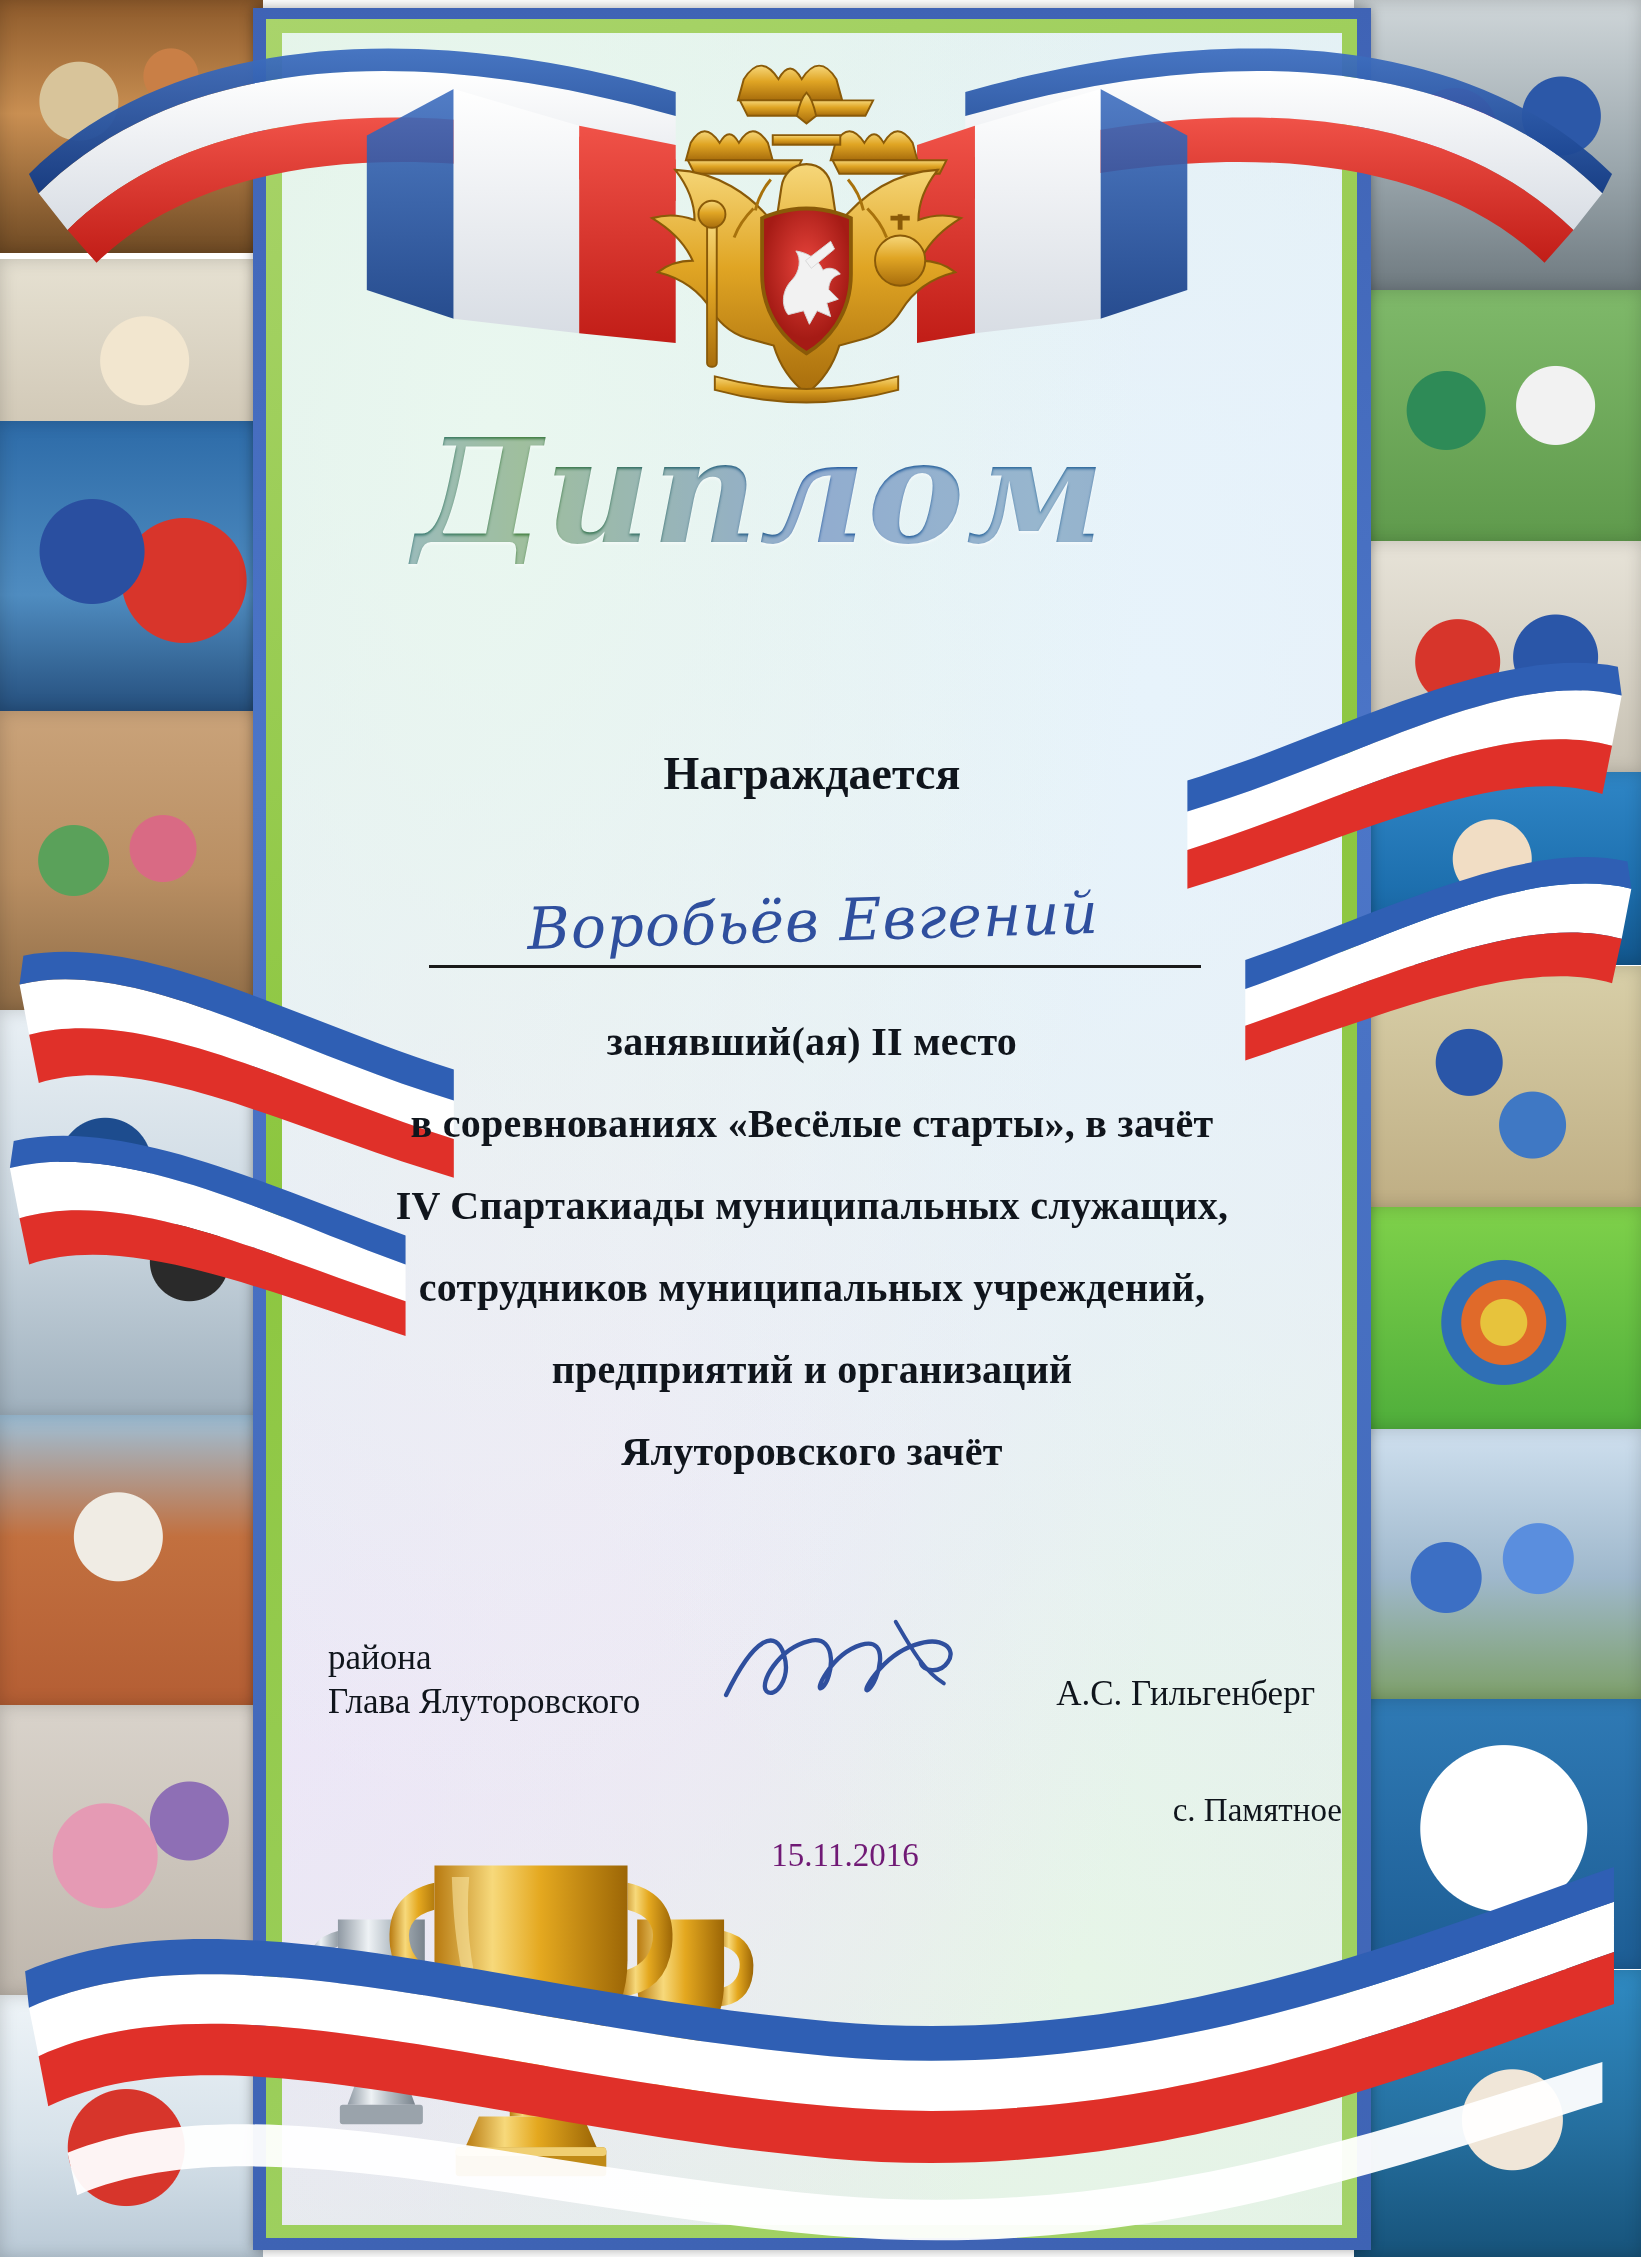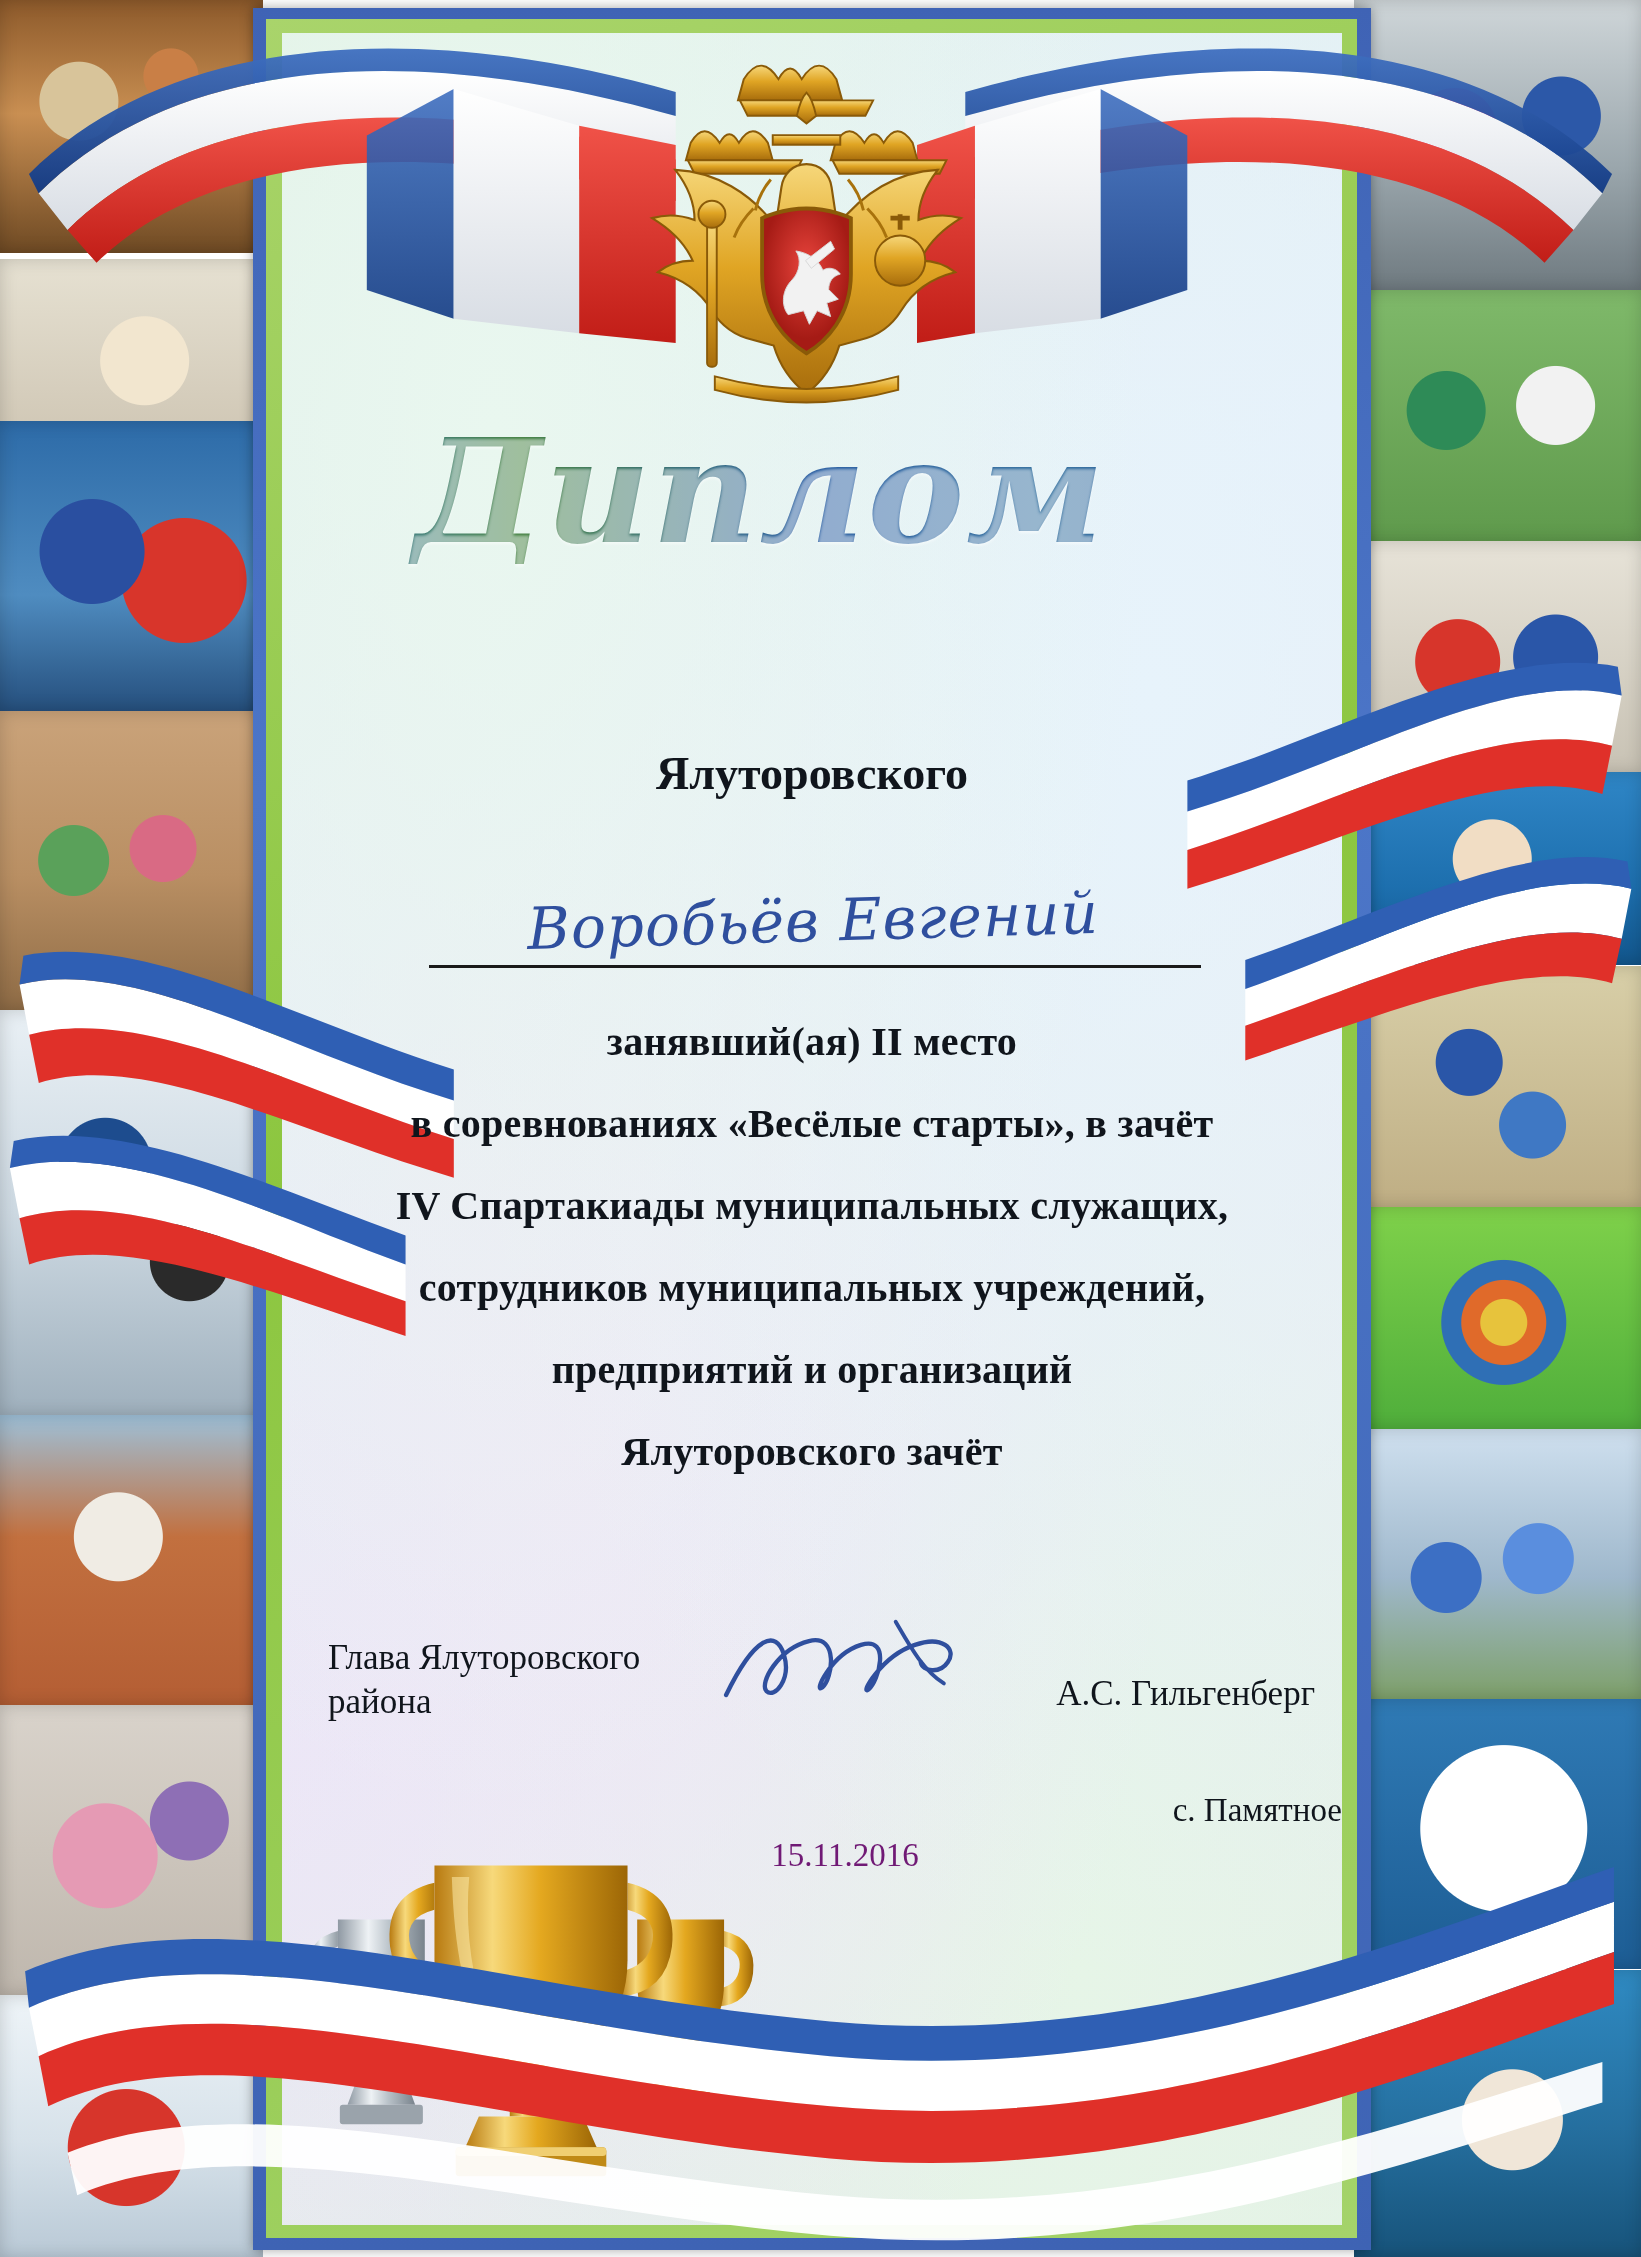--- a/index.html
+++ b/index.html
@@ -479,35 +479,35 @@
       <path d="M206,312 h108 l14,32 h-136 Z" fill="url(#cupgold)"></path>
       <rect x="182" y="344" width="156" height="30" rx="4" fill="#c08a16"></rect>
       <rect x="182" y="344" width="156" height="9" rx="4" fill="#f0cf72"></rect>
     </g>
   </svg>
 
   <div class="content">
 
     <div class="title-diplom">Диплом</div>
 
-    <div class="awarded">Ялуторовского</div>
+    <div class="awarded">Награждается</div>
 
     <div class="name-hand">Воробьёв Евгений</div>
     <div class="name-rule"></div>
 
     <div class="body-line l2">в  соревнованиях «Весёлые старты», в зачёт</div>
     <div class="body-line l1">занявший(ая) II место</div>
     <div class="body-line l3">IV Спартакиады муниципальных служащих,</div>
     <div class="body-line l4">сотрудников муниципальных учреждений,</div>
     <div class="body-line l5">предприятий и организаций</div>
     <div class="body-line l6">Ялуторовского зачёт</div>
 
     <div class="sign-left">
+      <div>района</div>
       <div>Глава Ялуторовского</div>
-      <div>района</div>
     </div>
 
     <svg class="signature-scribble" viewBox="0 0 300 110">
       <path d="M10,82 C40,20 62,14 70,40 C78,66 60,86 52,78 C44,70 64,34 96,26
                C128,18 120,66 110,74 C100,82 118,40 150,30
                C182,20 168,68 158,76 C148,84 170,42 206,30
                C234,20 250,34 240,48 C232,60 214,58 212,48" fill="none" stroke="#2f4f9e" stroke-width="4.5" stroke-linecap="round"></path>
       <path d="M186,6 C200,30 214,56 236,70" fill="none" stroke="#2f4f9e" stroke-width="4" stroke-linecap="round"></path>
     </svg>
 

